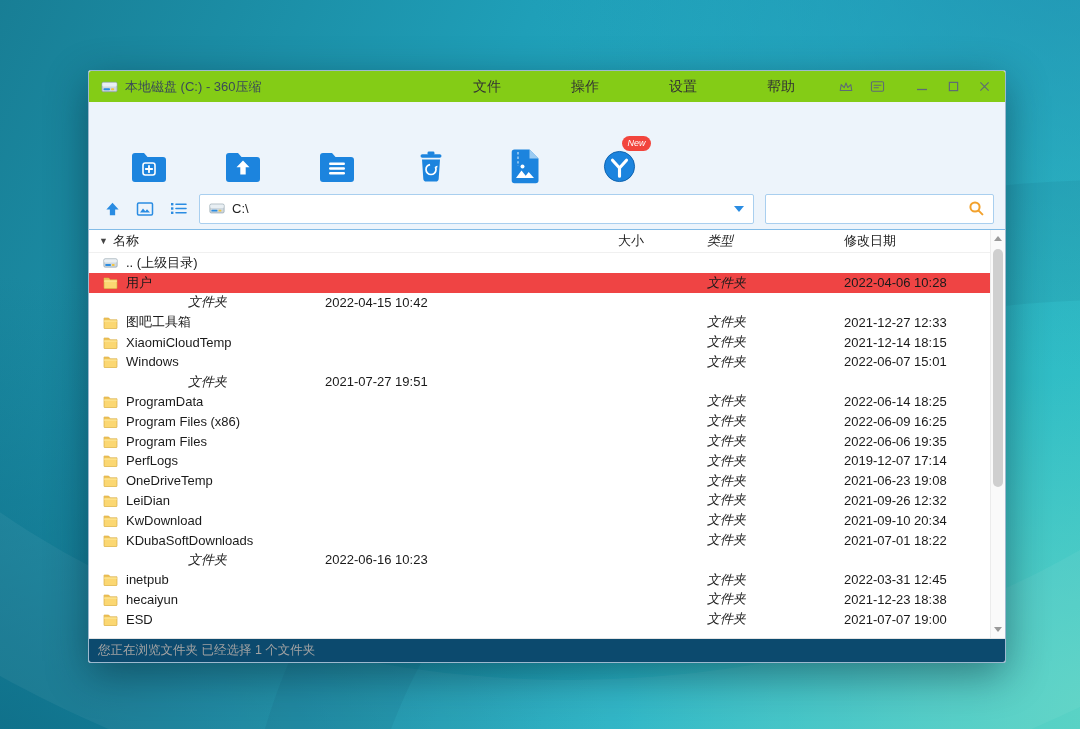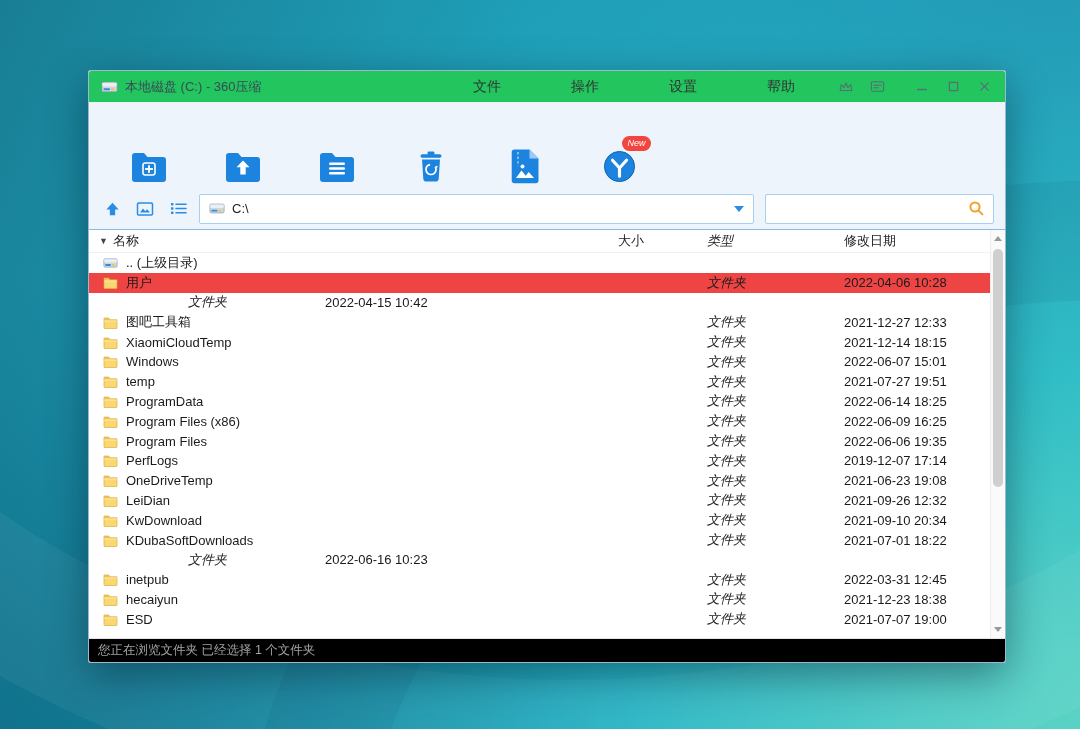--- a/index.html
+++ b/index.html
@@ -27,21 +27,21 @@
   
   .window {
     position:absolute; left:88px; top:70px; width:918px; height:593px;
     background:#fff; border:1px solid #9db9cf; border-radius:2px;
     box-shadow:0 12px 42px rgba(0,25,40,.45);
     display:flex; flex-direction:column; z-index:5;
   }
 
   
   .titlebar {
-    height:31px; background:#22c55e; display:flex; align-items:center;
+    height:31px; background:#84cc16; display:flex; align-items:center;
     padding:0 12px; flex:0 0 auto; border-radius:2px 2px 0 0;
   }
   .titlebar .app-icon { display:flex; margin-right:7px; }
   .titlebar .title { font-size:13px; color:#3a4a58; }
   .menus { margin-left:auto; display:flex; gap:30px; margin-right:42px; }
   .menus span { font-size:14px; color:#333; cursor:default;margin-left:40px; }
   .win-icons { display:flex; align-items:center; gap:13px; }
   .win-icons .wbtn { display:flex; align-items:center; justify-content:center; width:18px; height:18px; }
 
   
@@ -93,21 +93,21 @@
   .row .ficon { display:flex; margin-left:4px; margin-right:3px; flex:0 0 auto; }
 
   
   .vscroll { position:absolute; top:0; right:0; bottom:0; width:15px; background:#fafafa; border-left:1px solid #ececec; }
   .vscroll .arr { position:absolute; left:0; width:14px; height:15px; display:flex; align-items:center; justify-content:center; }
   .vscroll .arr.up { top:1px; } .vscroll .arr.down { bottom:1px; }
   .vscroll .thumb { position:absolute; left:2px; width:10px; top:19px; height:238px; background:#cfcfcf; border-radius:5px; }
 
   
   .statusbar {
-    height:24px; background:#000000; border-top:1px solid #e4e4e4; flex:0 0 auto;
+    height:24px; background:#0c4a6e; border-top:1px solid #e4e4e4; flex:0 0 auto;
     display:flex; align-items:center; padding-left:9px; font-size:12.5px; color:#a3a3a3;
     border-radius:0 0 2px 2px;
   }
 </style>
 </head>
 <body>
 
 <div class="desktop">
   <div class="window">
 
@@ -371,30 +371,20 @@
           <path d="M1 5 h14 v1 H1 z" fill="#fde99d"></path>
         </svg>
       </span>
       <span>Windows</span>
     </span>
     <span class="col-size"></span>
     <span class="col-type">文件夹</span>
     <span class="col-date">2022-06-07 15:01</span>
   </div>
           <div class="row">
-    <span class="col-name">
-      <span class="ficon">
-        <svg width="15" height="13" viewBox="0 0 16 14">
-          <path d="M1 2.2 h5 l1.6 1.9 H15 v8.6 a0.9 0.9 0 0 1-0.9 0.9 H1.9 a0.9 0.9 0 0 1-0.9-0.9 z" fill="#fbd772" stroke="#d3a83e" stroke-width="0.7"></path>
-          <path d="M1 2.2 h5 l1.6 1.9 H1 z" fill="#e9bb51"></path>
-          <path d="M1 5 h14 v1 H1 z" fill="#fde99d"></path>
-        </svg>
-      </span>
-      <span>temp</span>
-    </span>
     <span class="col-size"></span>
     <span class="col-type">文件夹</span>
     <span class="col-date">2021-07-27 19:51</span>
   </div>
           <div class="row">
     <span class="col-name">
       <span class="ficon">
         <svg width="15" height="13" viewBox="0 0 16 14">
           <path d="M1 2.2 h5 l1.6 1.9 H15 v8.6 a0.9 0.9 0 0 1-0.9 0.9 H1.9 a0.9 0.9 0 0 1-0.9-0.9 z" fill="#fbd772" stroke="#d3a83e" stroke-width="0.7"></path>
           <path d="M1 2.2 h5 l1.6 1.9 H1 z" fill="#e9bb51"></path>

